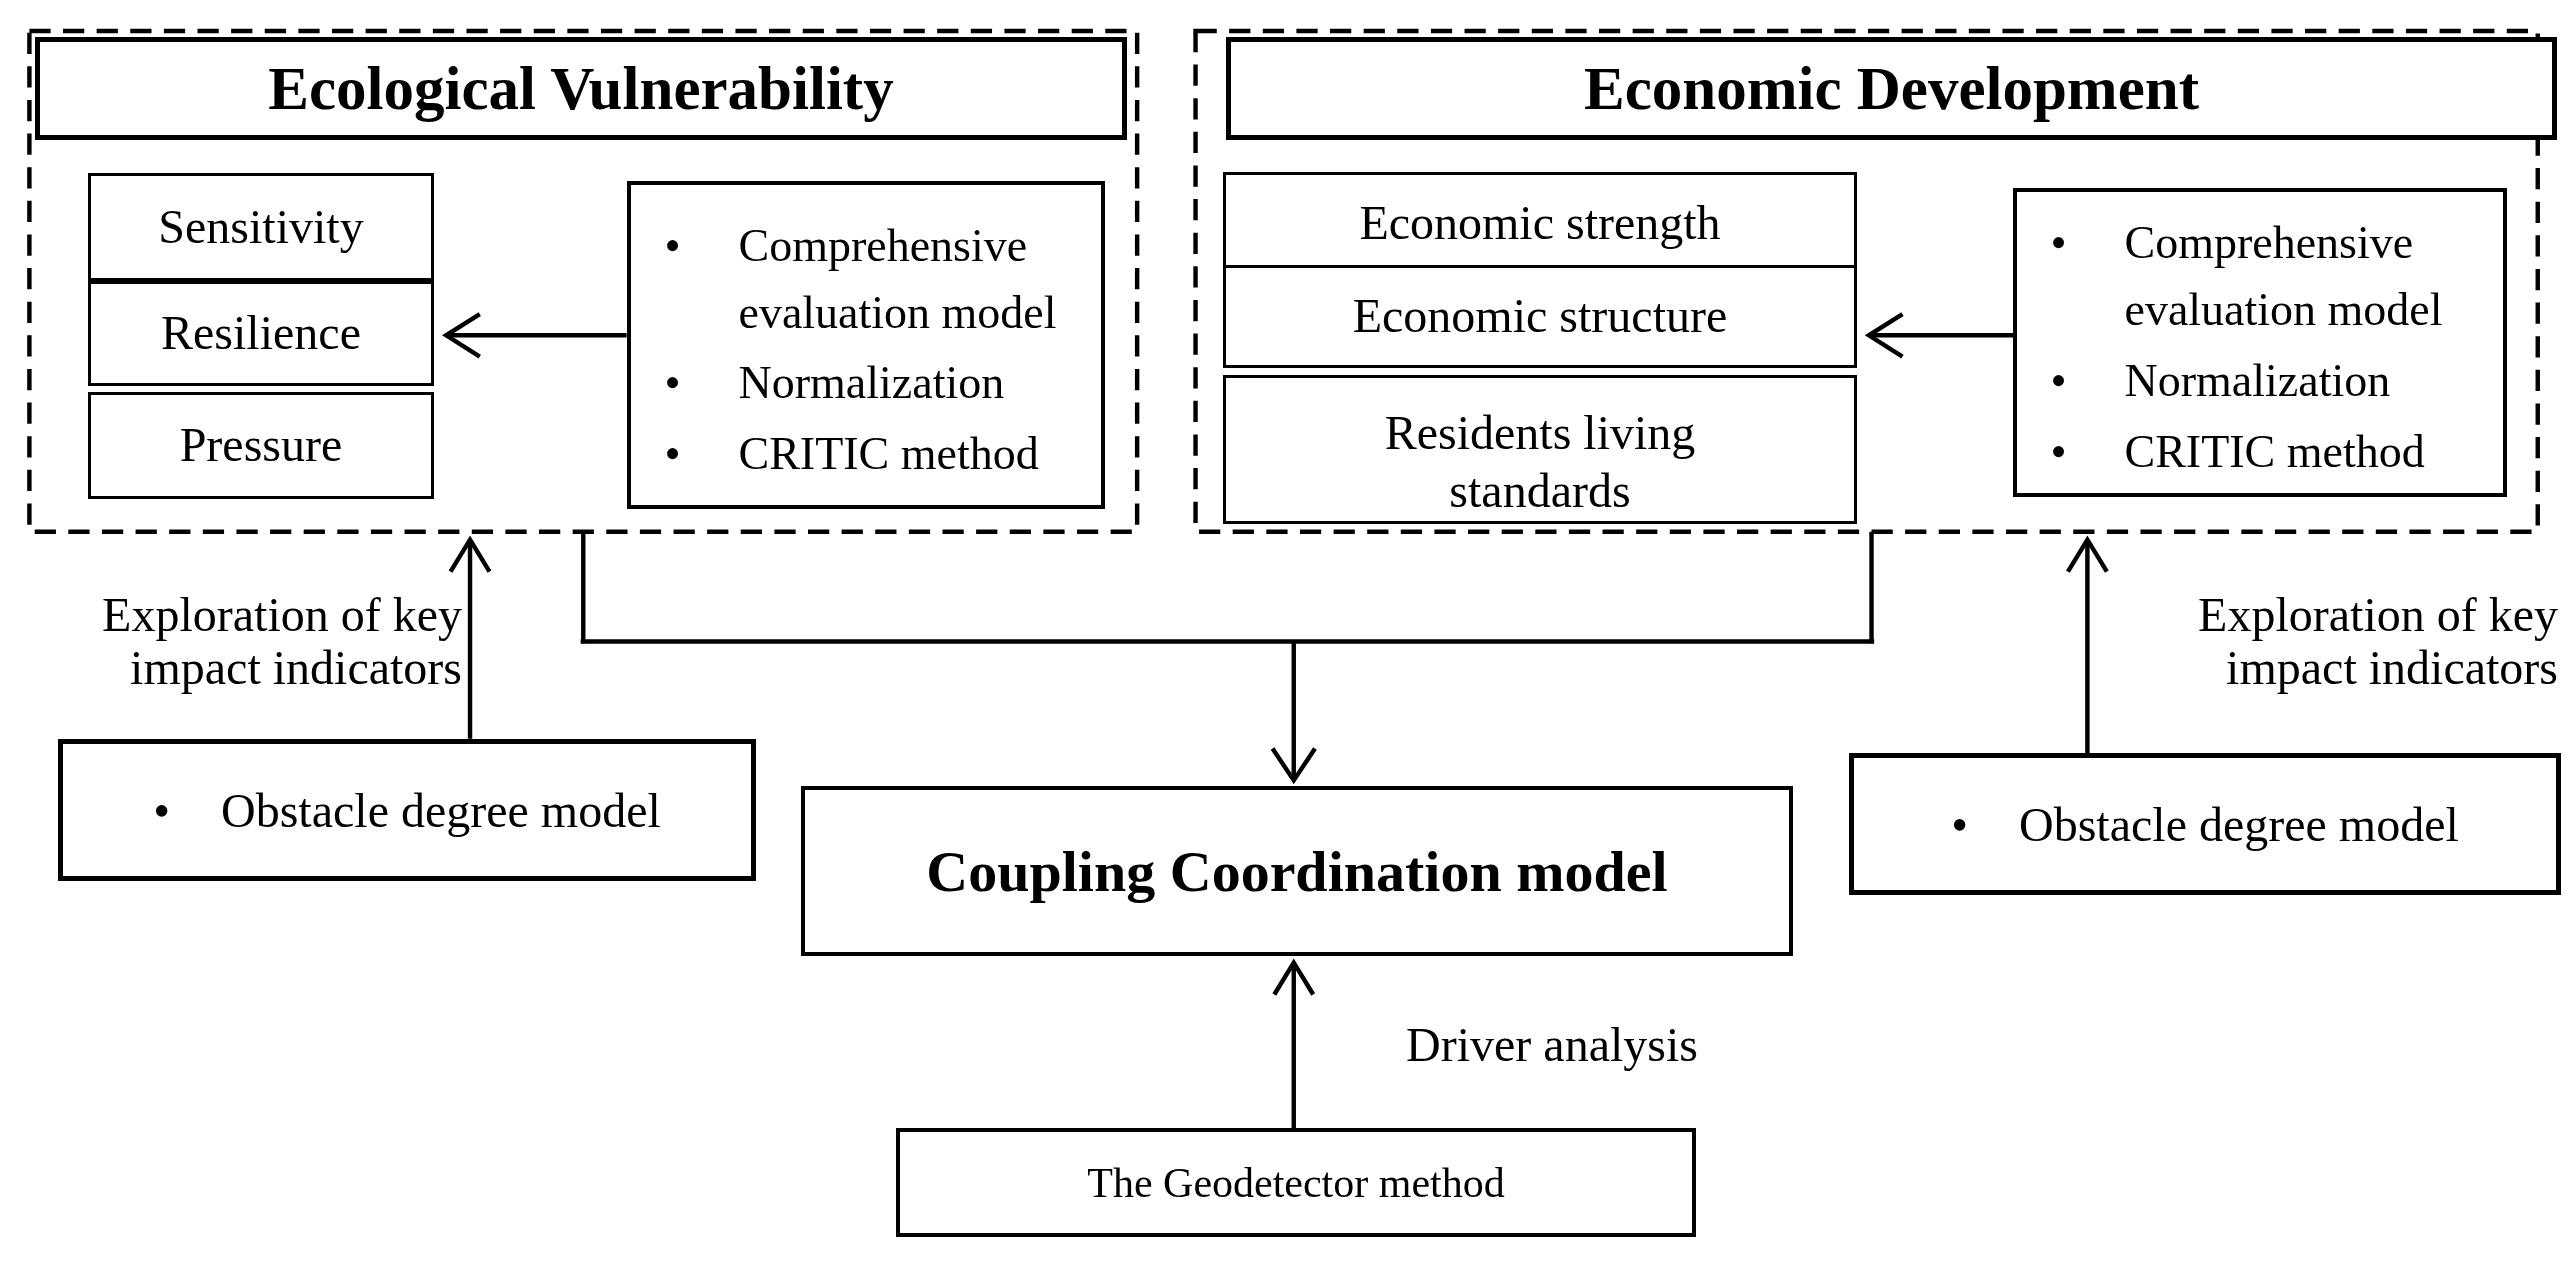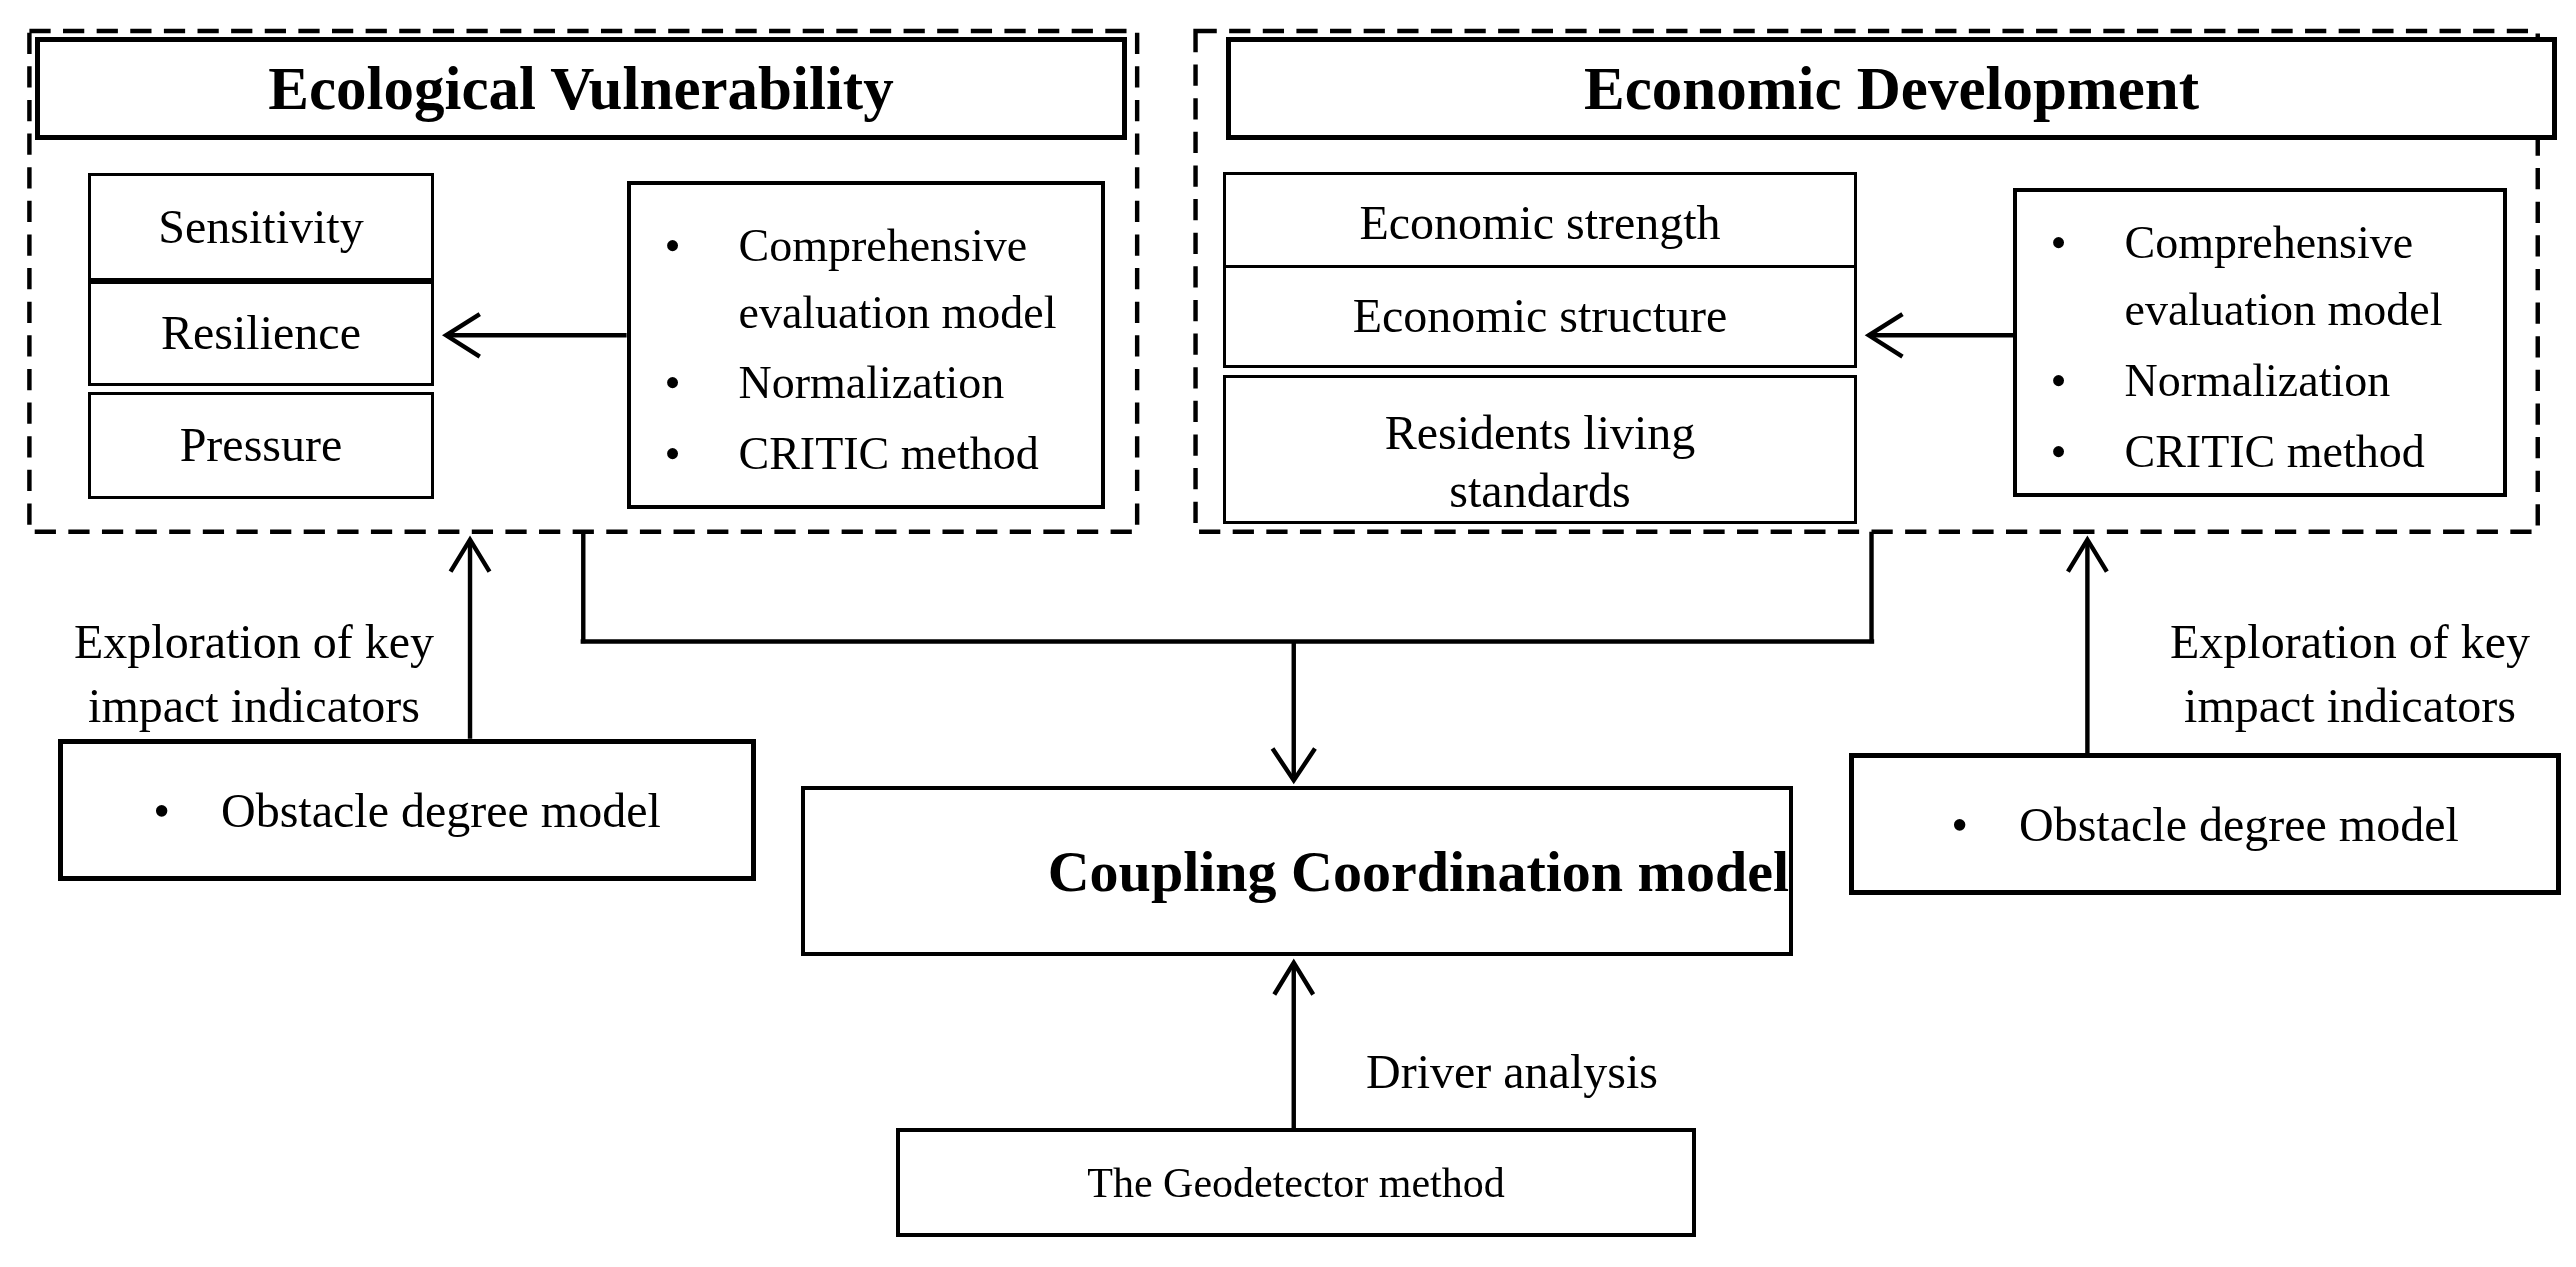--- a/index.html
+++ b/index.html
@@ -68,33 +68,31 @@
     border-width: 5.3px;
     font-size: 48px;
   }
   .obstacle-box .bullet {
     margin-right: 51px;
   }
   .coupling-box {
     border-width: 4.4px;
     font-weight: bold;
     font-size: 58px;
-    justify-content: flex-end;
   }
   .geo-box {
     border-width: 4.4px;
     font-size: 42px;
   }
   .float-label {
     position: absolute;
     font-size: 48px;
-    line-height: 64px;
-    text-align: center;
+    line-height: 53px;
+    text-align: right;
     z-index: 2;
-    margin-top: 22px;
   }
 </style>
 </head>
 <body>
 
 <div class="canvas">
 
   <svg class="connector-layer" viewBox="0 0 2911 1432" xmlns="http://www.w3.org/2000/svg">
 
     <rect x="33" y="35" width="1252" height="566" fill="none" stroke="#000" stroke-width="5" stroke-dasharray="24 14"></rect>

